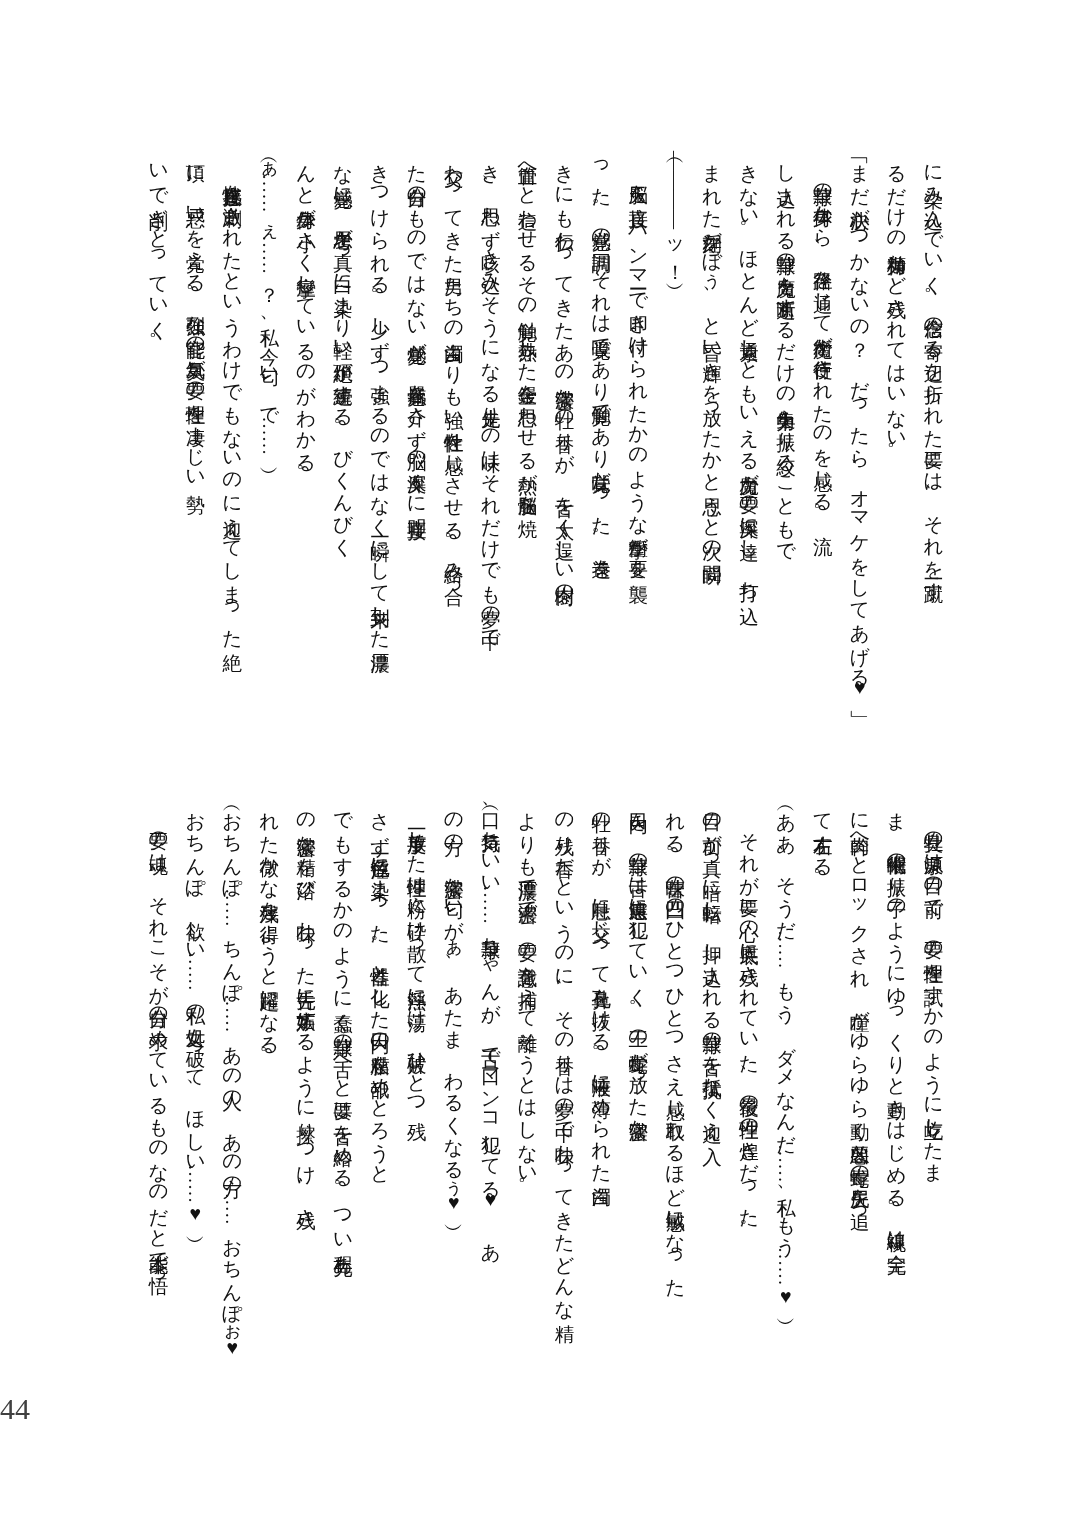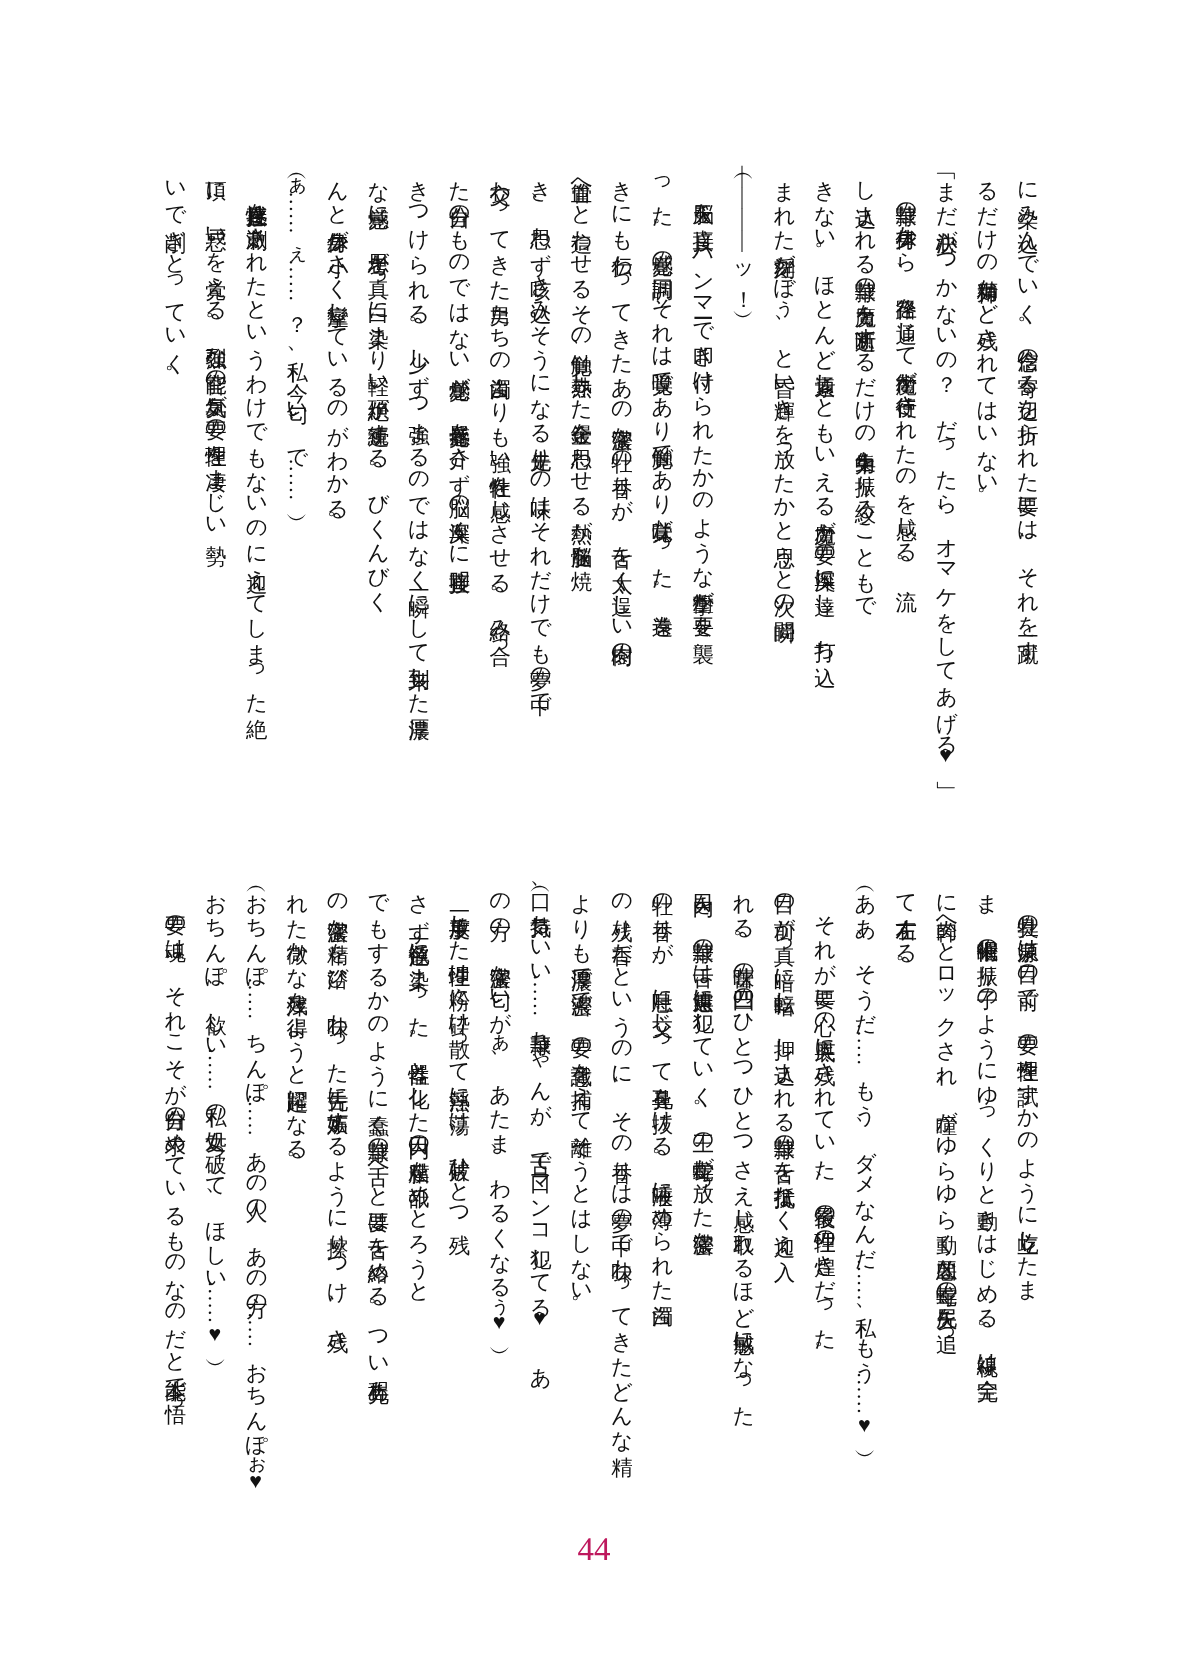--- a/index.html
+++ b/index.html
@@ -32,23 +32,22 @@
   #bottom-block { top: 799px; }
   .tcol {
     white-space: nowrap;
     height: 585px;
   }
   .page-number {
     position: absolute;
     top: 1392px;
     left: 0;
     width: 1080px;
-    text-align: center;
     font-size: 30px;
-    color: #be185d;
+    color: #404040;
     font-family: "Liberation Serif", "DejaVu Serif", serif;
   }
 </style>
 </head>
 <body>
 
 <div class="page">
   <div id="top-block" class="vblock">
       <div class="tcol">に染み込んでいく。信念の寄る辺を折られた要には、それを一蹴す</div>
       <div class="tcol">るだけの精神力など残されてはいない。</div>

